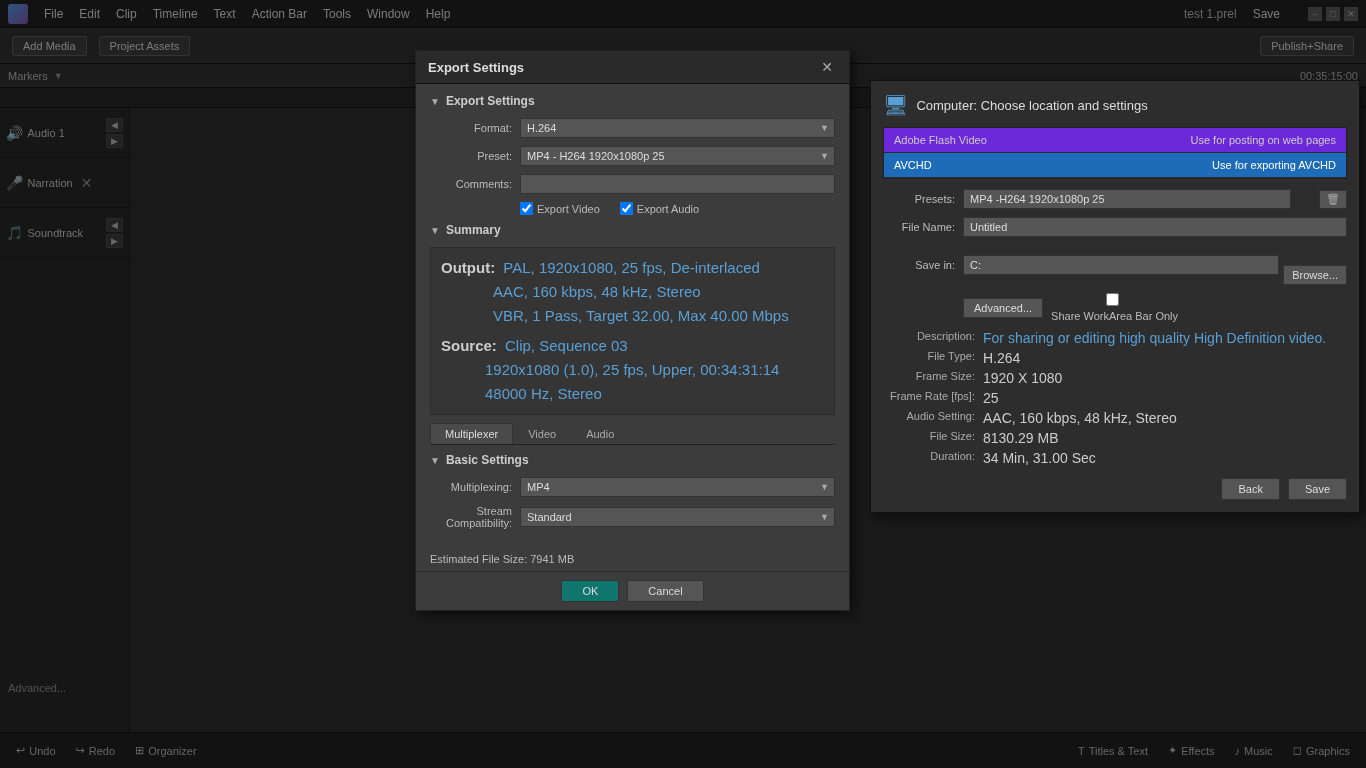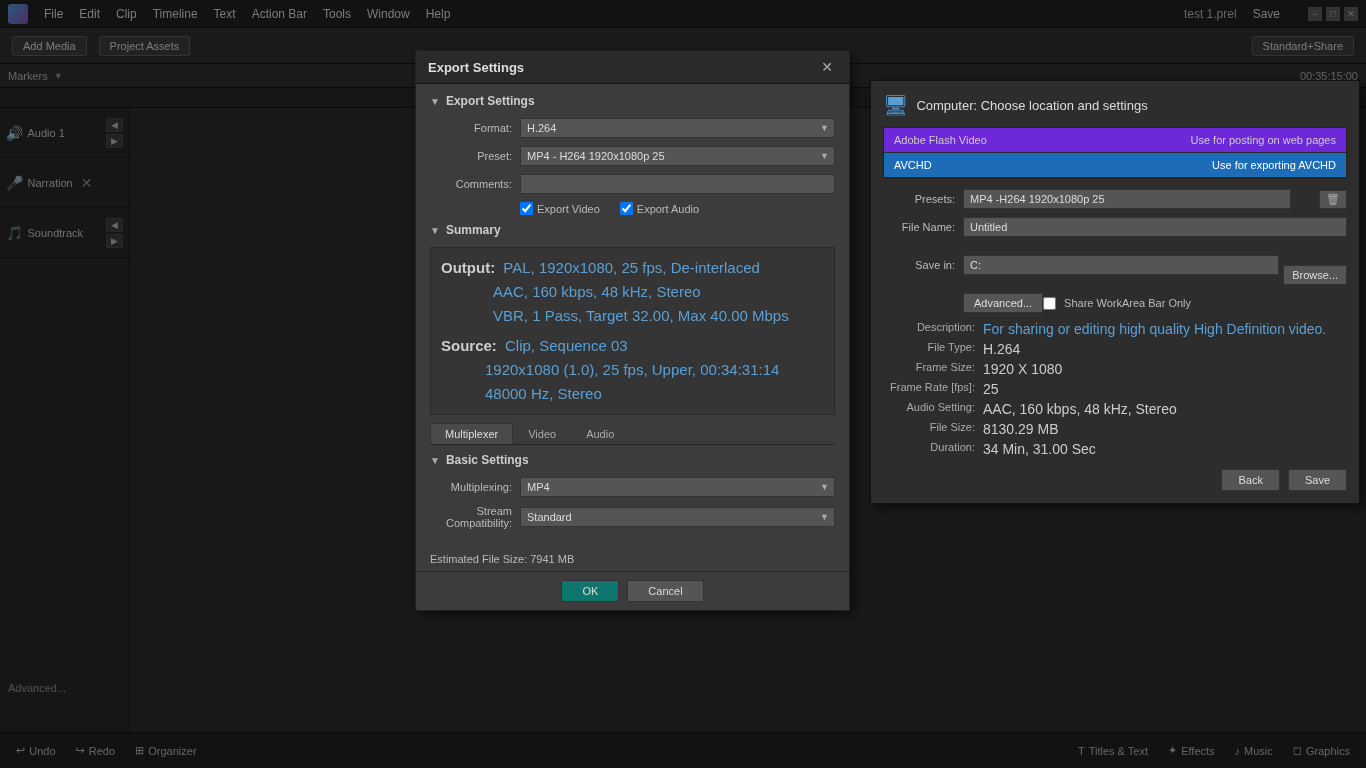--- a/index.html
+++ b/index.html
@@ -90,21 +90,21 @@
     .icon-btn { background: #555; border: 1px solid #333; color: #aaa; padding: 2px 6px; font-size: 11px; cursor: pointer; margin-left: 2px; }
     .browse-btn { background: #555; border: 1px solid #333; color: #ddd; padding: 3px 8px; font-size: 11px; cursor: pointer; margin-left: 4px; margin-top: 20px; }
     .right-checkbox { margin-right: 4px; }
     .right-detail-row { display: flex; margin-bottom: 4px; }
     .detail-label { width: 100px; text-align: right; font-size: 11px; color: #aaa; padding-right: 8px; }
     .detail-value { font-size: 14px; color: #ccc; }
     .detail-value.blue { color: #5a9fd4; }
     .right-buttons { display: flex; justify-content: flex-end; gap: 8px; margin-top: 12px; }
     .right-btn { padding: 4px 16px; font-size: 11px; cursor: pointer; background: #555; border: 1px solid #333; color: #ddd; border-radius: 2px; }
     .advanced-btn { background: #555; border: 1px solid #333; color: #ddd; padding: 3px 10px; font-size: 11px; cursor: pointer; }
-    .share-checkbox-row { display: flex; align-items: center; gap: 4px; font-size: 11px; color: #bbb; }
+    .share-checkbox-row { display: flex; align-items: center; margin-left: 8px; gap: 4px; font-size: 11px; color: #bbb; flex-direction: column; }
 
     
     .advanced-text { position: absolute; bottom: 38px; left: 8px; font-size: 11px; color: #888; cursor: pointer; }
 
     
     .ruler { background: #252525; height: 20px; border-bottom: 1px solid #111; }
     .markers-bar { background: #2d2d2d; height: 24px; display: flex; align-items: center; padding: 0 8px; border-bottom: 1px solid #111; font-size: 11px; color: #aaa; gap: 6px; }
 
     
     .track-controls { width: 130px; min-width: 130px; background: #252525; border-right: 1px solid #1a1a1a; display: flex; flex-direction: column; }
@@ -134,21 +134,21 @@
       <button class="win-btn">□</button>
       <button class="win-btn">✕</button>
     </div>
   </div>
 </div>
 
 <div class="toolbar">
   <button class="toolbar-btn">Add Media</button>
   <button class="toolbar-btn">Project Assets</button>
   <div style="margin-left: auto;">
-    <button class="toolbar-btn">Standard+Share</button>
+    <button class="toolbar-btn">Publish+Share</button>
   </div>
 </div>
 
 <div class="main-area" style="position: relative;">
 
   <div class="left-panel">
     <div class="markers-bar">
       <span>Markers</span>
       <span style="font-size:9px; color:#888">▼</span>
       <span style="margin-left:auto; color:#aaa; font-size:11px">00:35:15:00</span>

